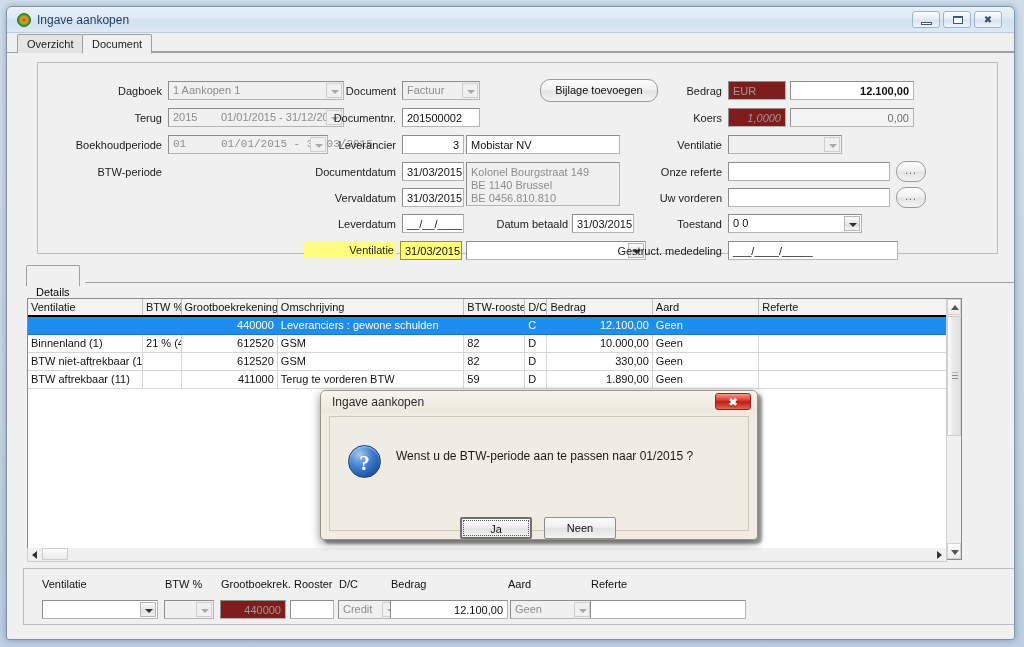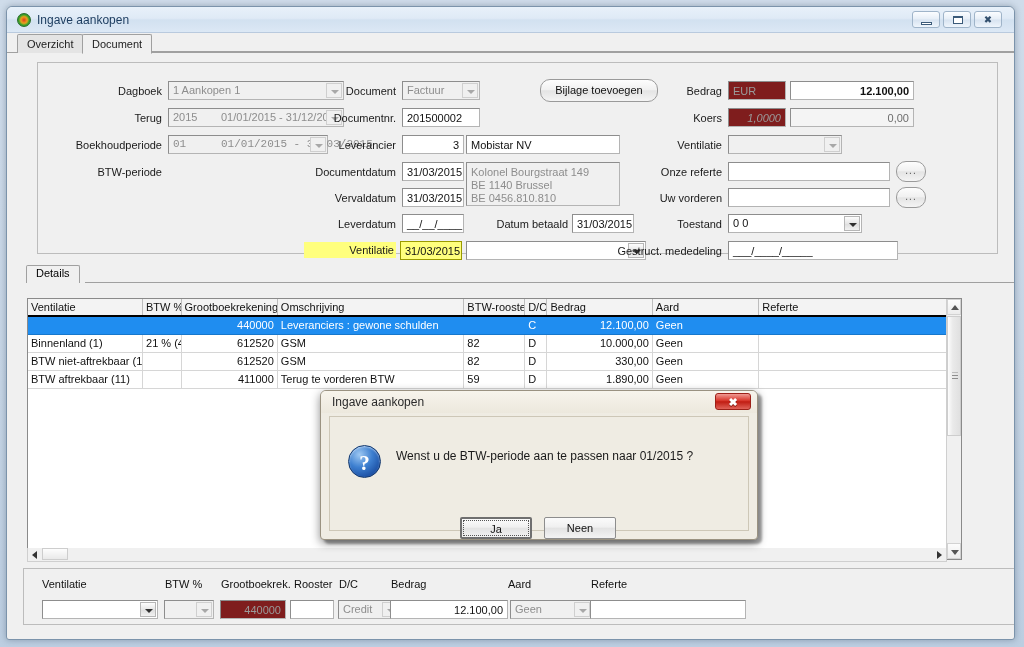--- a/index.html
+++ b/index.html
@@ -110,21 +110,21 @@
   .addr{
     position:absolute; border:1px solid #b4b4b4; border-top-color:#8d8d8d; border-left-color:#8d8d8d;
     background:#f0f0f0; font-size:11px; color:#8d8d8d; padding:3px 4px; line-height:13px;
   }
   .hl{ background:#ffff7d !important; }
   .hl-fld{ background:#ffff7d !important; border-color:#9a9a00 !important; color:#111 !important; }
 
   
   #details-tabrow{ position:absolute; left:16px; top:258px; width:992px; height:18px; }
   #details-tab{
-    position:absolute; left:3px; top:0; height:18px; padding:1px 9px 0 9px;
+    position:absolute; left:3px; top:0; height:18px; padding:20px 9px 0 9px;
     font-size:11px; border:1px solid #a0a0a0; border-bottom:none; background:#f0f0f0;
     border-radius:2px 2px 0 0;
   }
   #details-tab-line{ position:absolute; left:62px; right:0; bottom:0; height:1px; background:#a0a0a0; }
 
   #grid-panel{
     position:absolute; left:20px; top:291px; width:935px; height:262px;
     border:1px solid #8a8a8a; background:#fff;
   }
   table.grid{ border-collapse:collapse; width:100%; table-layout:fixed; font-size:11px; }

